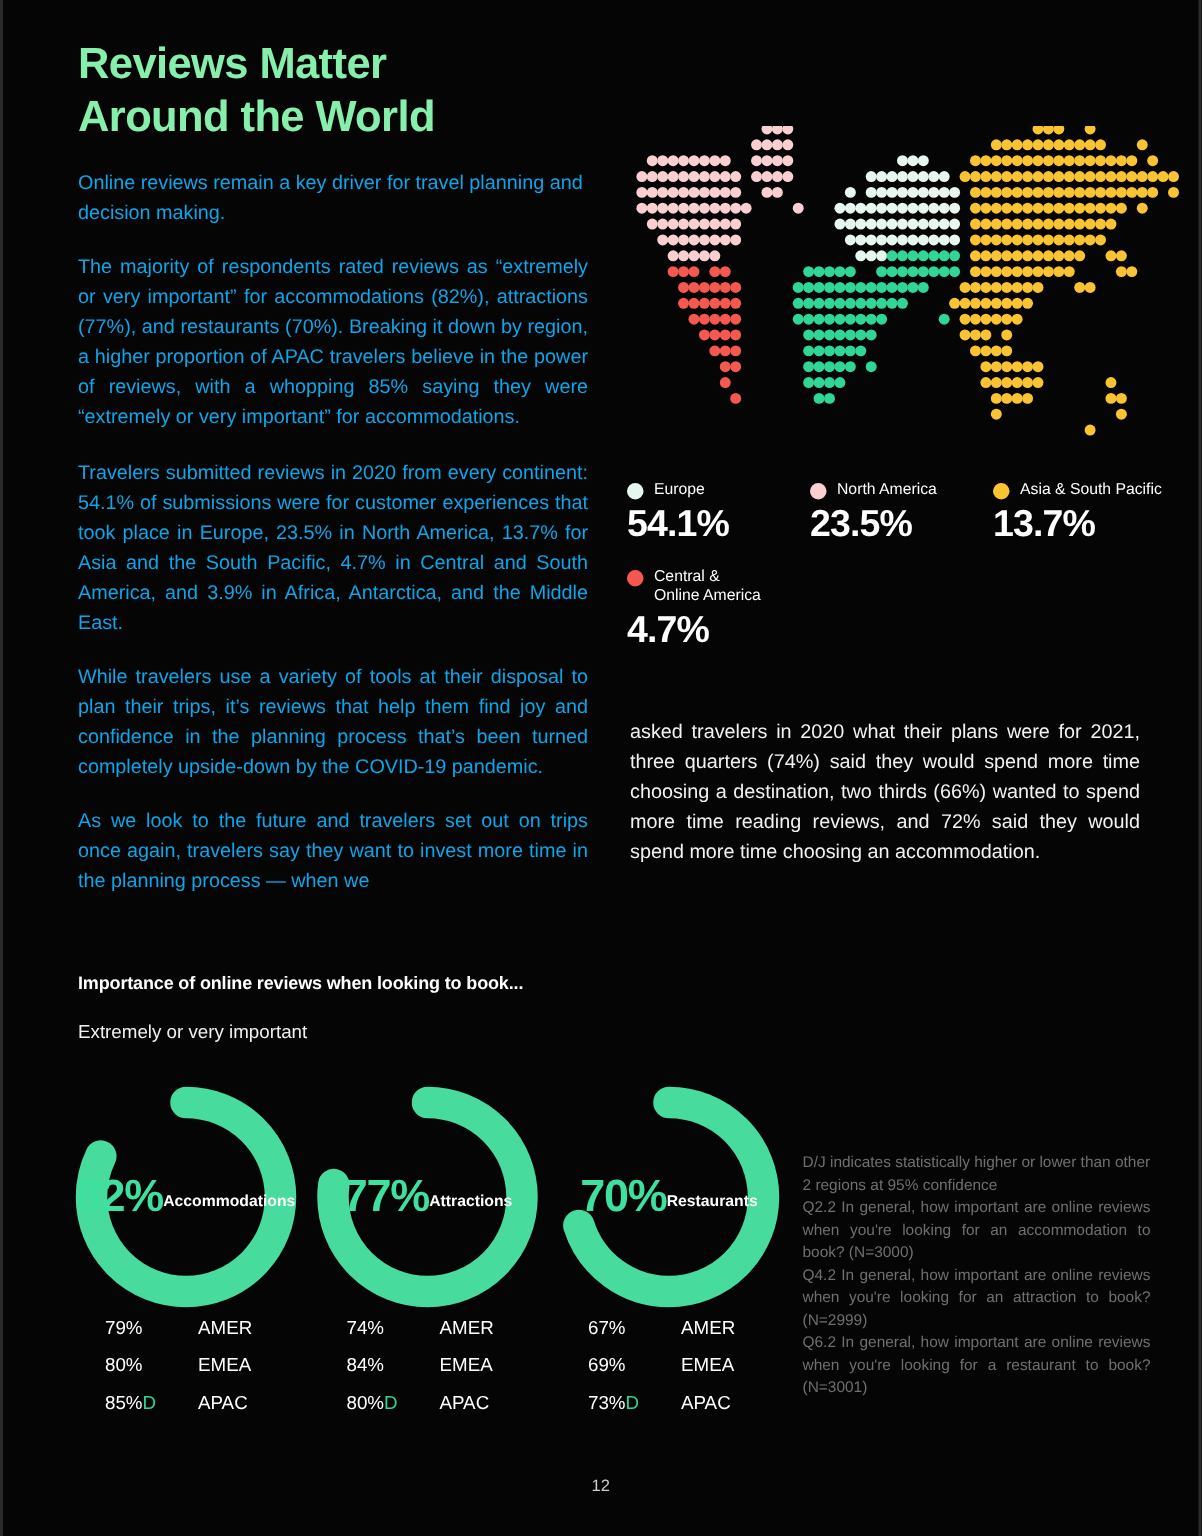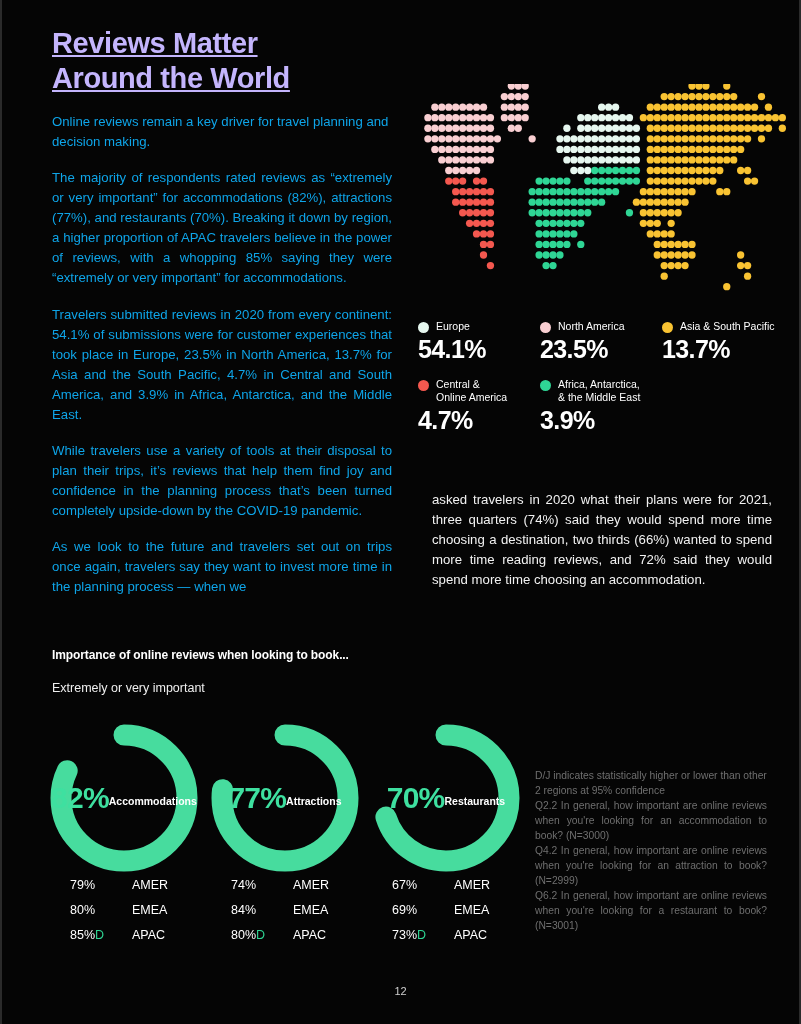--- a/index.html
+++ b/index.html
@@ -16,40 +16,39 @@
     background:#050505;
     border-left:2px solid #2b2b2b;
     border-right:2px solid #2b2b2b;
     box-sizing:border-box;
   }
   
   .title{
     position:absolute;left:50px;top:26px;width:400px;
     font-size:29px;font-weight:bold;line-height:1.22;
     letter-spacing:-0.4px;
-    color:#c4b5fd;
-    text-decoration:underline;
+    color:#86efac;
   }
   
   .left-col{
     position:absolute;left:50px;top:112px;width:340px;
   }
   .left-col p{
     margin:0 0 16px 0;
     font-size:13.2px;
     line-height:1.52;
     color:#0ea5e9;
     text-align:justify;
   }
   .left-col p.lead{ text-align:left; }
   
   .right-cont{
     position:absolute;left:418px;top:478px;width:340px;
     font-size:13.2px;line-height:1.52;color:#f2f2f2;text-align:justify;
-    margin:12px;
+    margin:0;
   }
   
   .map-wrap{
     position:absolute;left:410px;top:84px;width:380px;height:215px;
   }
   .map-wrap svg{display:block;}
   
   .legend{
     position:absolute;left:416px;top:320px;width:366px;
   }
@@ -621,30 +620,20 @@
         <div class="legend-head">
           <span class="legend-dot" style="background:#f4584f"></span>
           <span class="legend-label">
             <span>Central &amp;</span><br>
             <span>Online America</span>
           </span>
         </div>
         <div class="legend-value">4.7%</div>
       </div>
 
-      <div class="legend-item">
-        <div class="legend-head">
-          <span class="legend-dot" style="background:#2fd695"></span>
-          <span class="legend-label">
-            <span>Africa, Antarctica,</span><br>
-            <span>&amp; the Middle East</span>
-          </span>
-        </div>
-        <div class="legend-value">3.9%</div>
-      </div>
 
     </div>
   </div>
 
   <div class="sec2-title">Importance of online reviews when looking to book...</div>
   <div class="sec2-sub">Extremely or very important</div>
 
   <div class="donuts">
 
     <div class="donut" style="left:0px">

